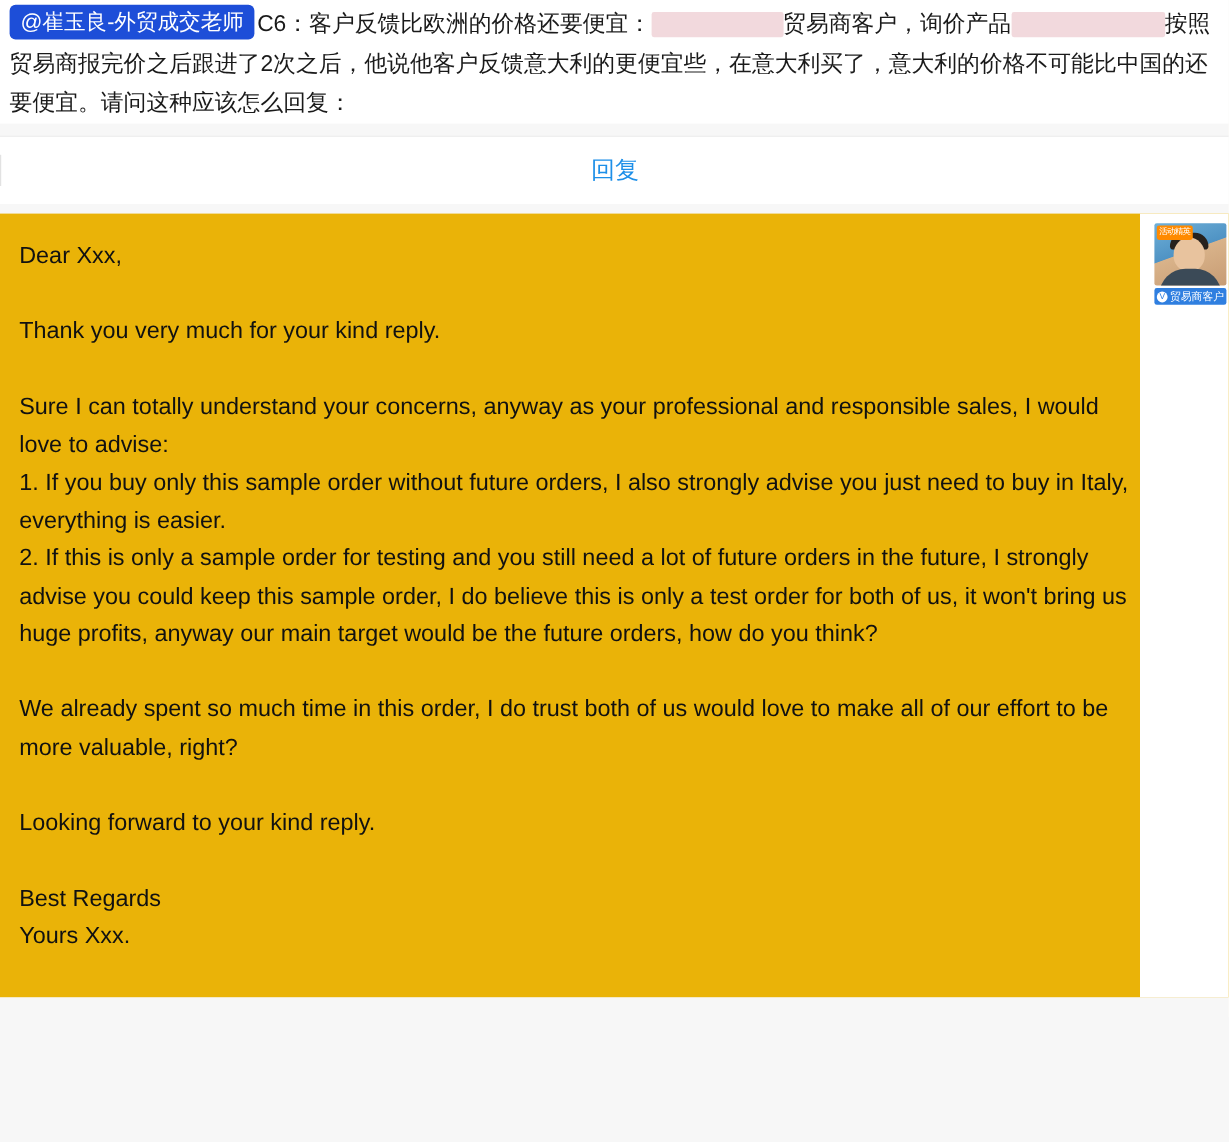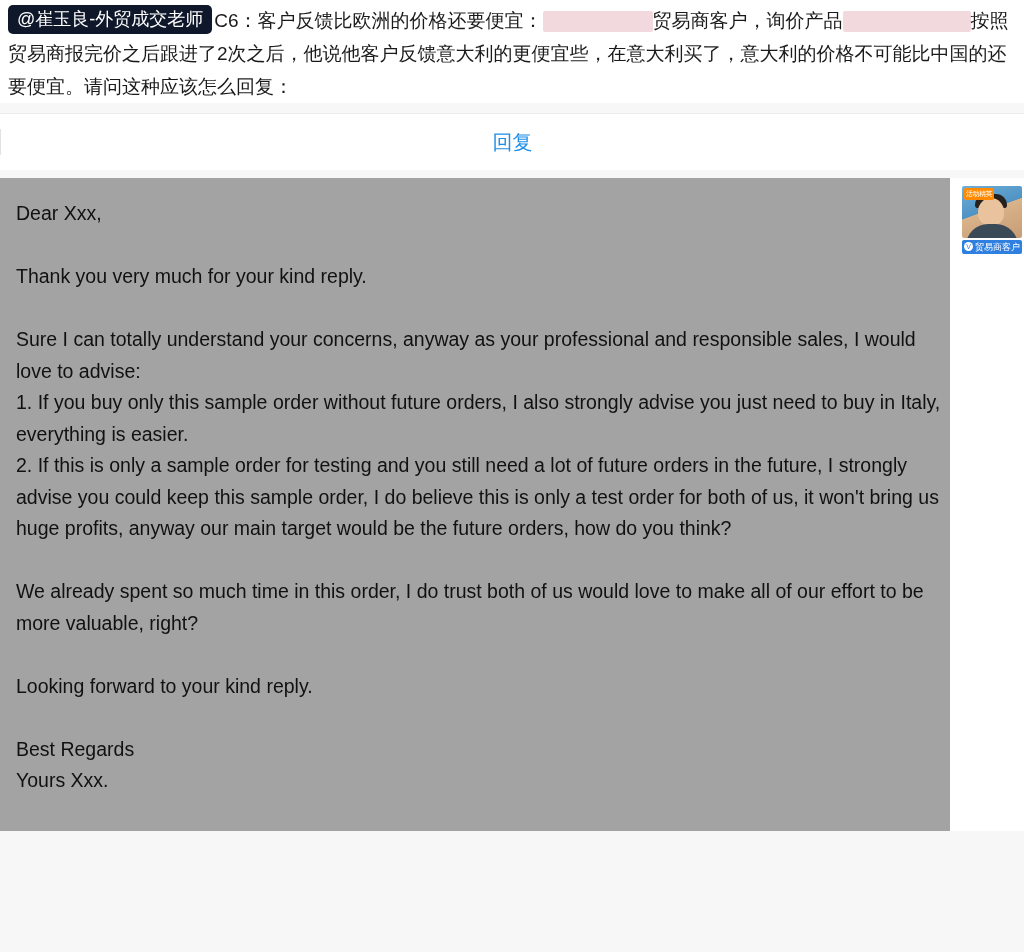--- a/index.html
+++ b/index.html
@@ -40,21 +40,21 @@
     background: #ffffff;
     padding: 4px 8px 0 8px;
   }
   .q-body {
     font-size: 19px;
     line-height: 33px;
     color: #1a1a1a;
   }
   .mention {
     display: inline-block;
-    background: #0f172a;
+    background: #1d4ed8;
     color: #ffffff;
     border-radius: 5px;
     padding: 2px 9px 3px 9px;
     font-size: 18px;
     line-height: 24px;
     vertical-align: 2px;
     margin-right: 2px;
   }
   .redact {
     display: inline-block;
@@ -93,21 +93,21 @@
     background: #e2e2e2;
   }
 
   
   .answer-wrap {
     position: relative;
     margin-top: 8px;
     height: 653px;
   }
   .answer {
-    background: #a3a3a3;
+    background: #eab308;
     height: 100%;
     box-sizing: border-box;
     padding: 20px 70px 16px 16px;
     font-size: 19.5px;
     line-height: 31.5px;
     color: #111111;
     white-space: pre-wrap;
     overflow: hidden;
   }
 

